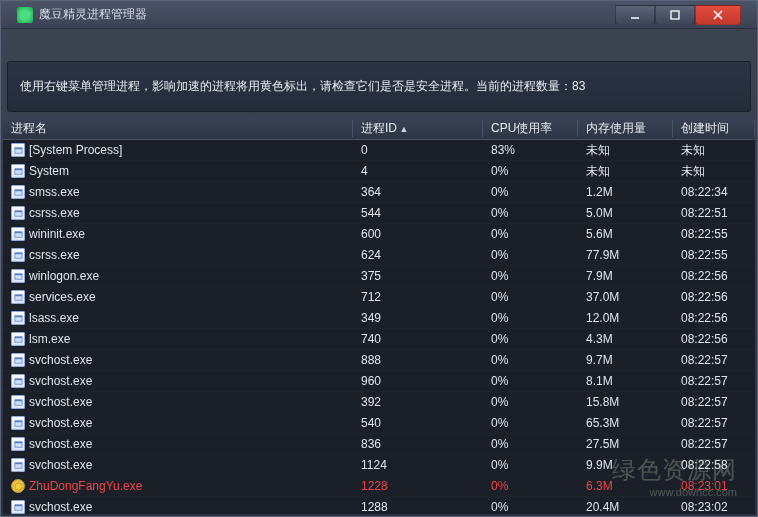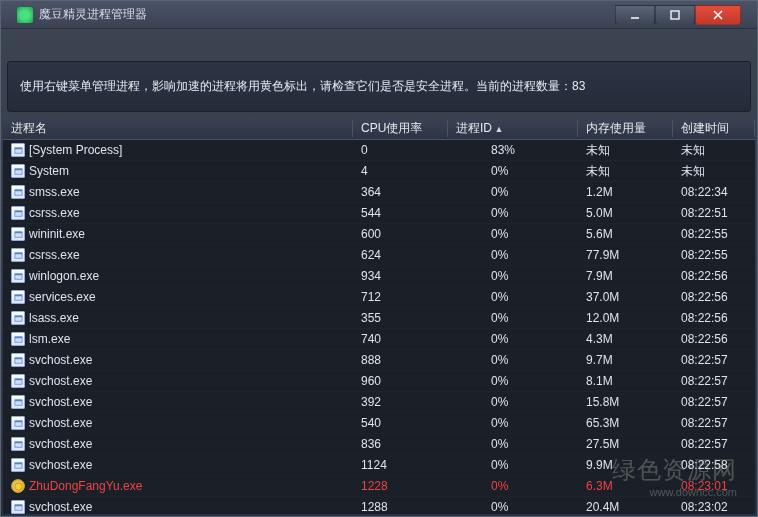--- a/index.html
+++ b/index.html
@@ -205,22 +205,22 @@
 
   <div style="height:28px"></div>
 
   <div class="info-bar">
     <span>使用右键菜单管理进程，影响加速的进程将用黄色标出，请检查它们是否是安全进程。当前的进程数量：</span><span>83</span>
   </div>
 
   <div class="table-wrap">
     <div class="thead">
       <div class="th col-name">进程名</div>
+      <div class="th col-pid sorted">进程ID</div>
       <div class="th col-cpu">CPU使用率</div>
-      <div class="th col-pid sorted">进程ID</div>
       <div class="th col-mem">内存使用量</div>
       <div class="th col-time">创建时间</div>
     </div>
     <div class="tbody" id="tbody">
         <div class="tr">
           <div class="td col-name">
             <span class="proc-icon ">
               <svg viewBox="0 0 10 10">
                 <rect x="1" y="2" width="8" height="6" fill="#cfe0fb" stroke="#5a7fc4" stroke-width="0.8"></rect>
                 <rect x="1" y="2" width="8" height="1.6" fill="#5a7fc4"></rect>
@@ -311,21 +311,21 @@
         <div class="tr">
           <div class="td col-name">
             <span class="proc-icon ">
               <svg viewBox="0 0 10 10">
                 <rect x="1" y="2" width="8" height="6" fill="#cfe0fb" stroke="#5a7fc4" stroke-width="0.8"></rect>
                 <rect x="1" y="2" width="8" height="1.6" fill="#5a7fc4"></rect>
               </svg>
             </span>
             <span>winlogon.exe</span>
           </div>
-          <div class="td col-pid">934</div>
+          <div class="td col-pid">375</div>
           <div class="td col-cpu">0%</div>
           <div class="td col-mem">7.9M</div>
           <div class="td col-time">08:22:56</div>
         </div>
         <div class="tr">
           <div class="td col-name">
             <span class="proc-icon ">
               <svg viewBox="0 0 10 10">
                 <rect x="1" y="2" width="8" height="6" fill="#cfe0fb" stroke="#5a7fc4" stroke-width="0.8"></rect>
                 <rect x="1" y="2" width="8" height="1.6" fill="#5a7fc4"></rect>
@@ -341,21 +341,21 @@
         <div class="tr">
           <div class="td col-name">
             <span class="proc-icon ">
               <svg viewBox="0 0 10 10">
                 <rect x="1" y="2" width="8" height="6" fill="#cfe0fb" stroke="#5a7fc4" stroke-width="0.8"></rect>
                 <rect x="1" y="2" width="8" height="1.6" fill="#5a7fc4"></rect>
               </svg>
             </span>
             <span>lsass.exe</span>
           </div>
-          <div class="td col-pid">355</div>
+          <div class="td col-pid">349</div>
           <div class="td col-cpu">0%</div>
           <div class="td col-mem">12.0M</div>
           <div class="td col-time">08:22:56</div>
         </div>
         <div class="tr">
           <div class="td col-name">
             <span class="proc-icon ">
               <svg viewBox="0 0 10 10">
                 <rect x="1" y="2" width="8" height="6" fill="#cfe0fb" stroke="#5a7fc4" stroke-width="0.8"></rect>
                 <rect x="1" y="2" width="8" height="1.6" fill="#5a7fc4"></rect>

